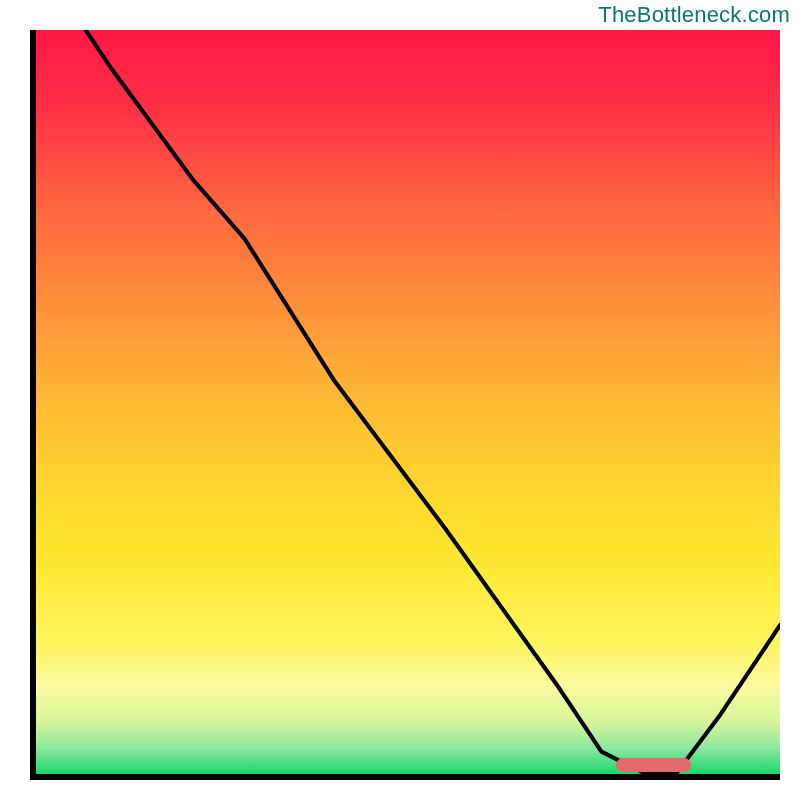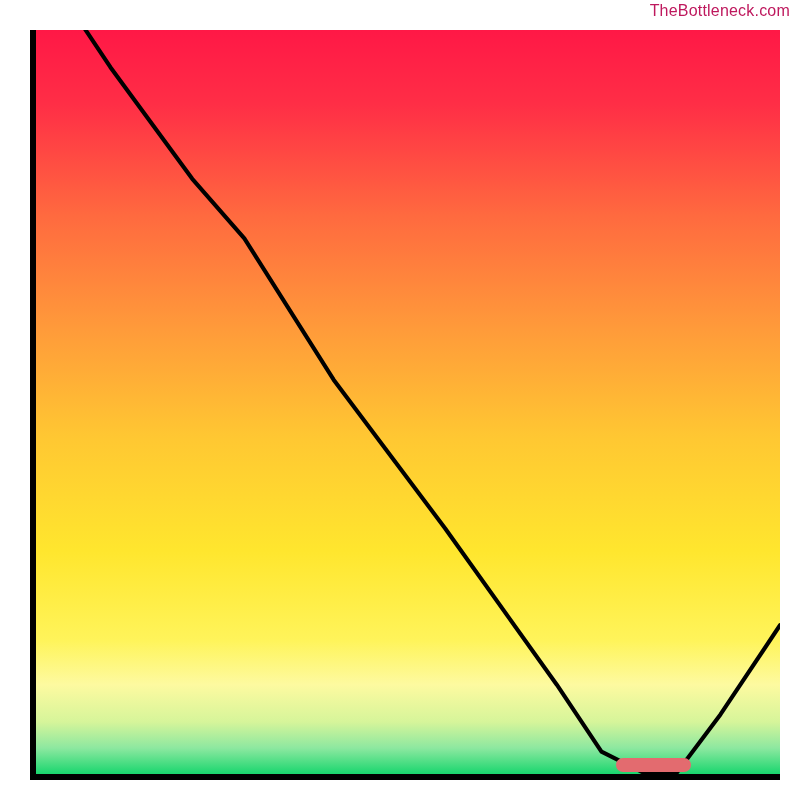--- a/index.html
+++ b/index.html
@@ -12,22 +12,22 @@
   }
   .container {
     position: relative;
     width: 800px;
     height: 800px;
   }
   .watermark {
     position: absolute;
     top: 2px;
     right: 10px;
-    color: #be185d;
-    font-size: 16px;
+    color: #0f766e;
+    font-size: 22px;
     font-weight: 500;
     letter-spacing: 0.2px;
   }
   .plot {
     position: absolute;
     left: 30px;
     top: 30px;
     width: 750px;
     height: 750px;
     border-left: 6px solid #000;

